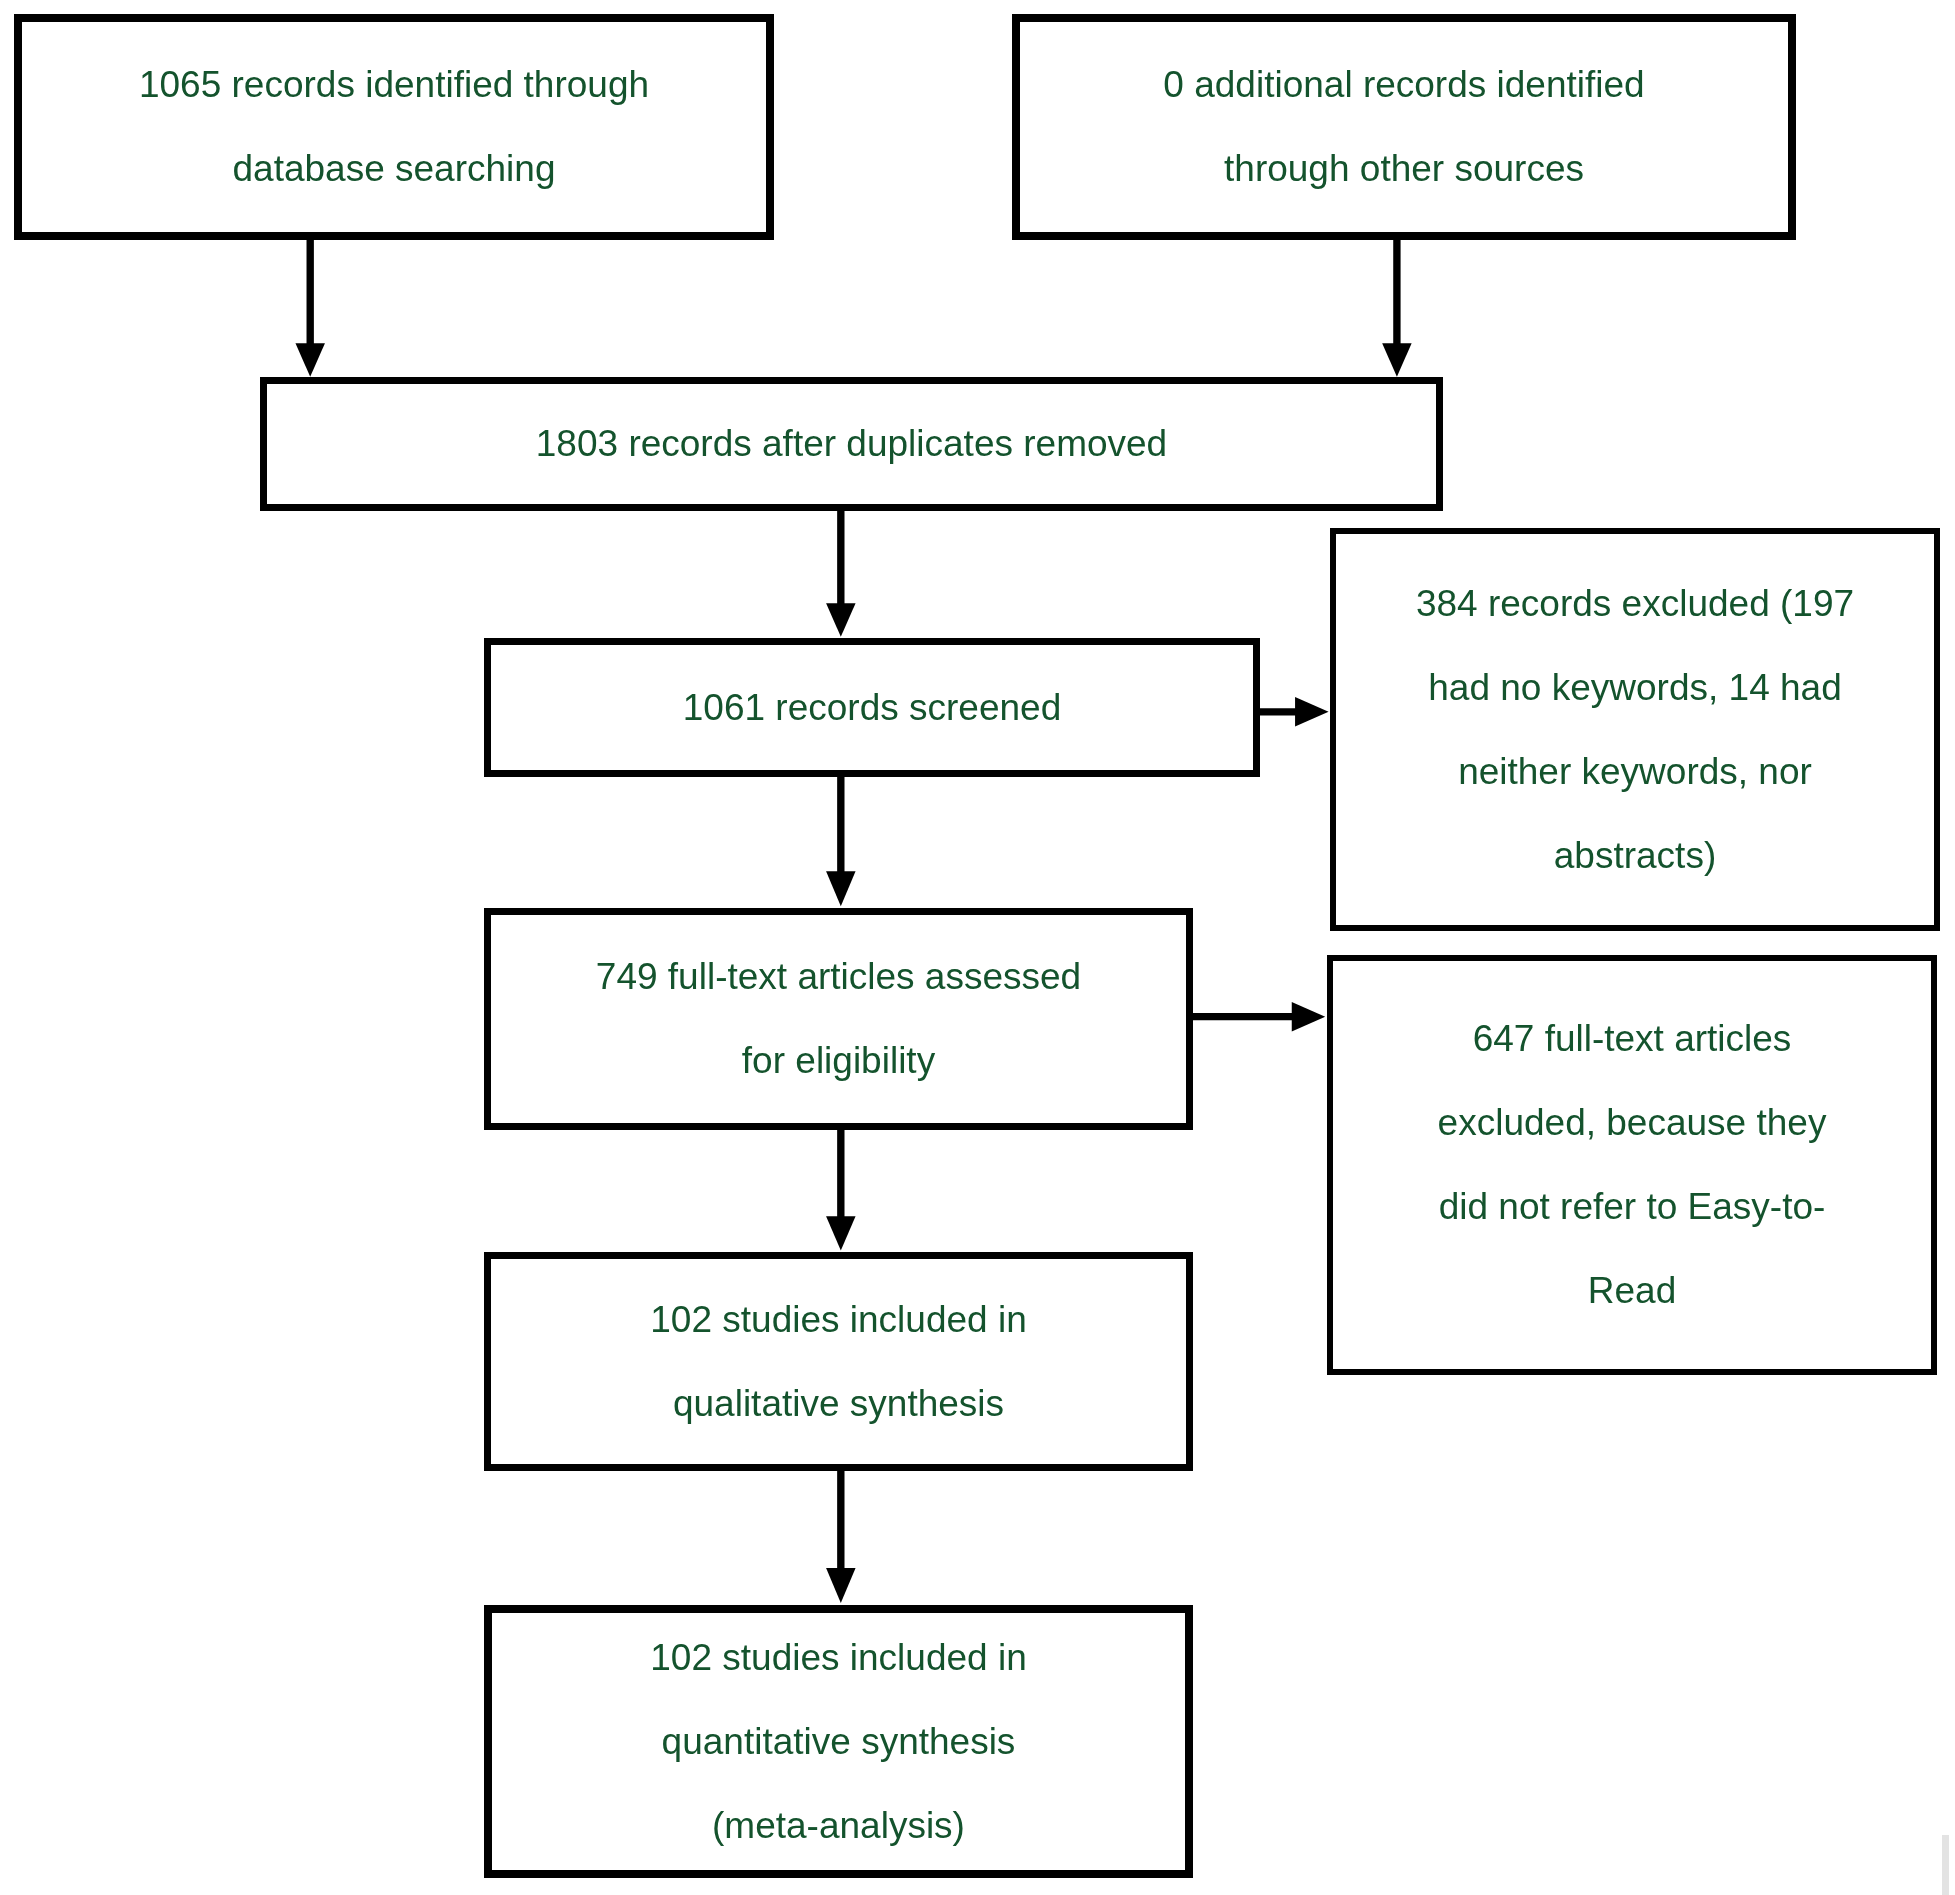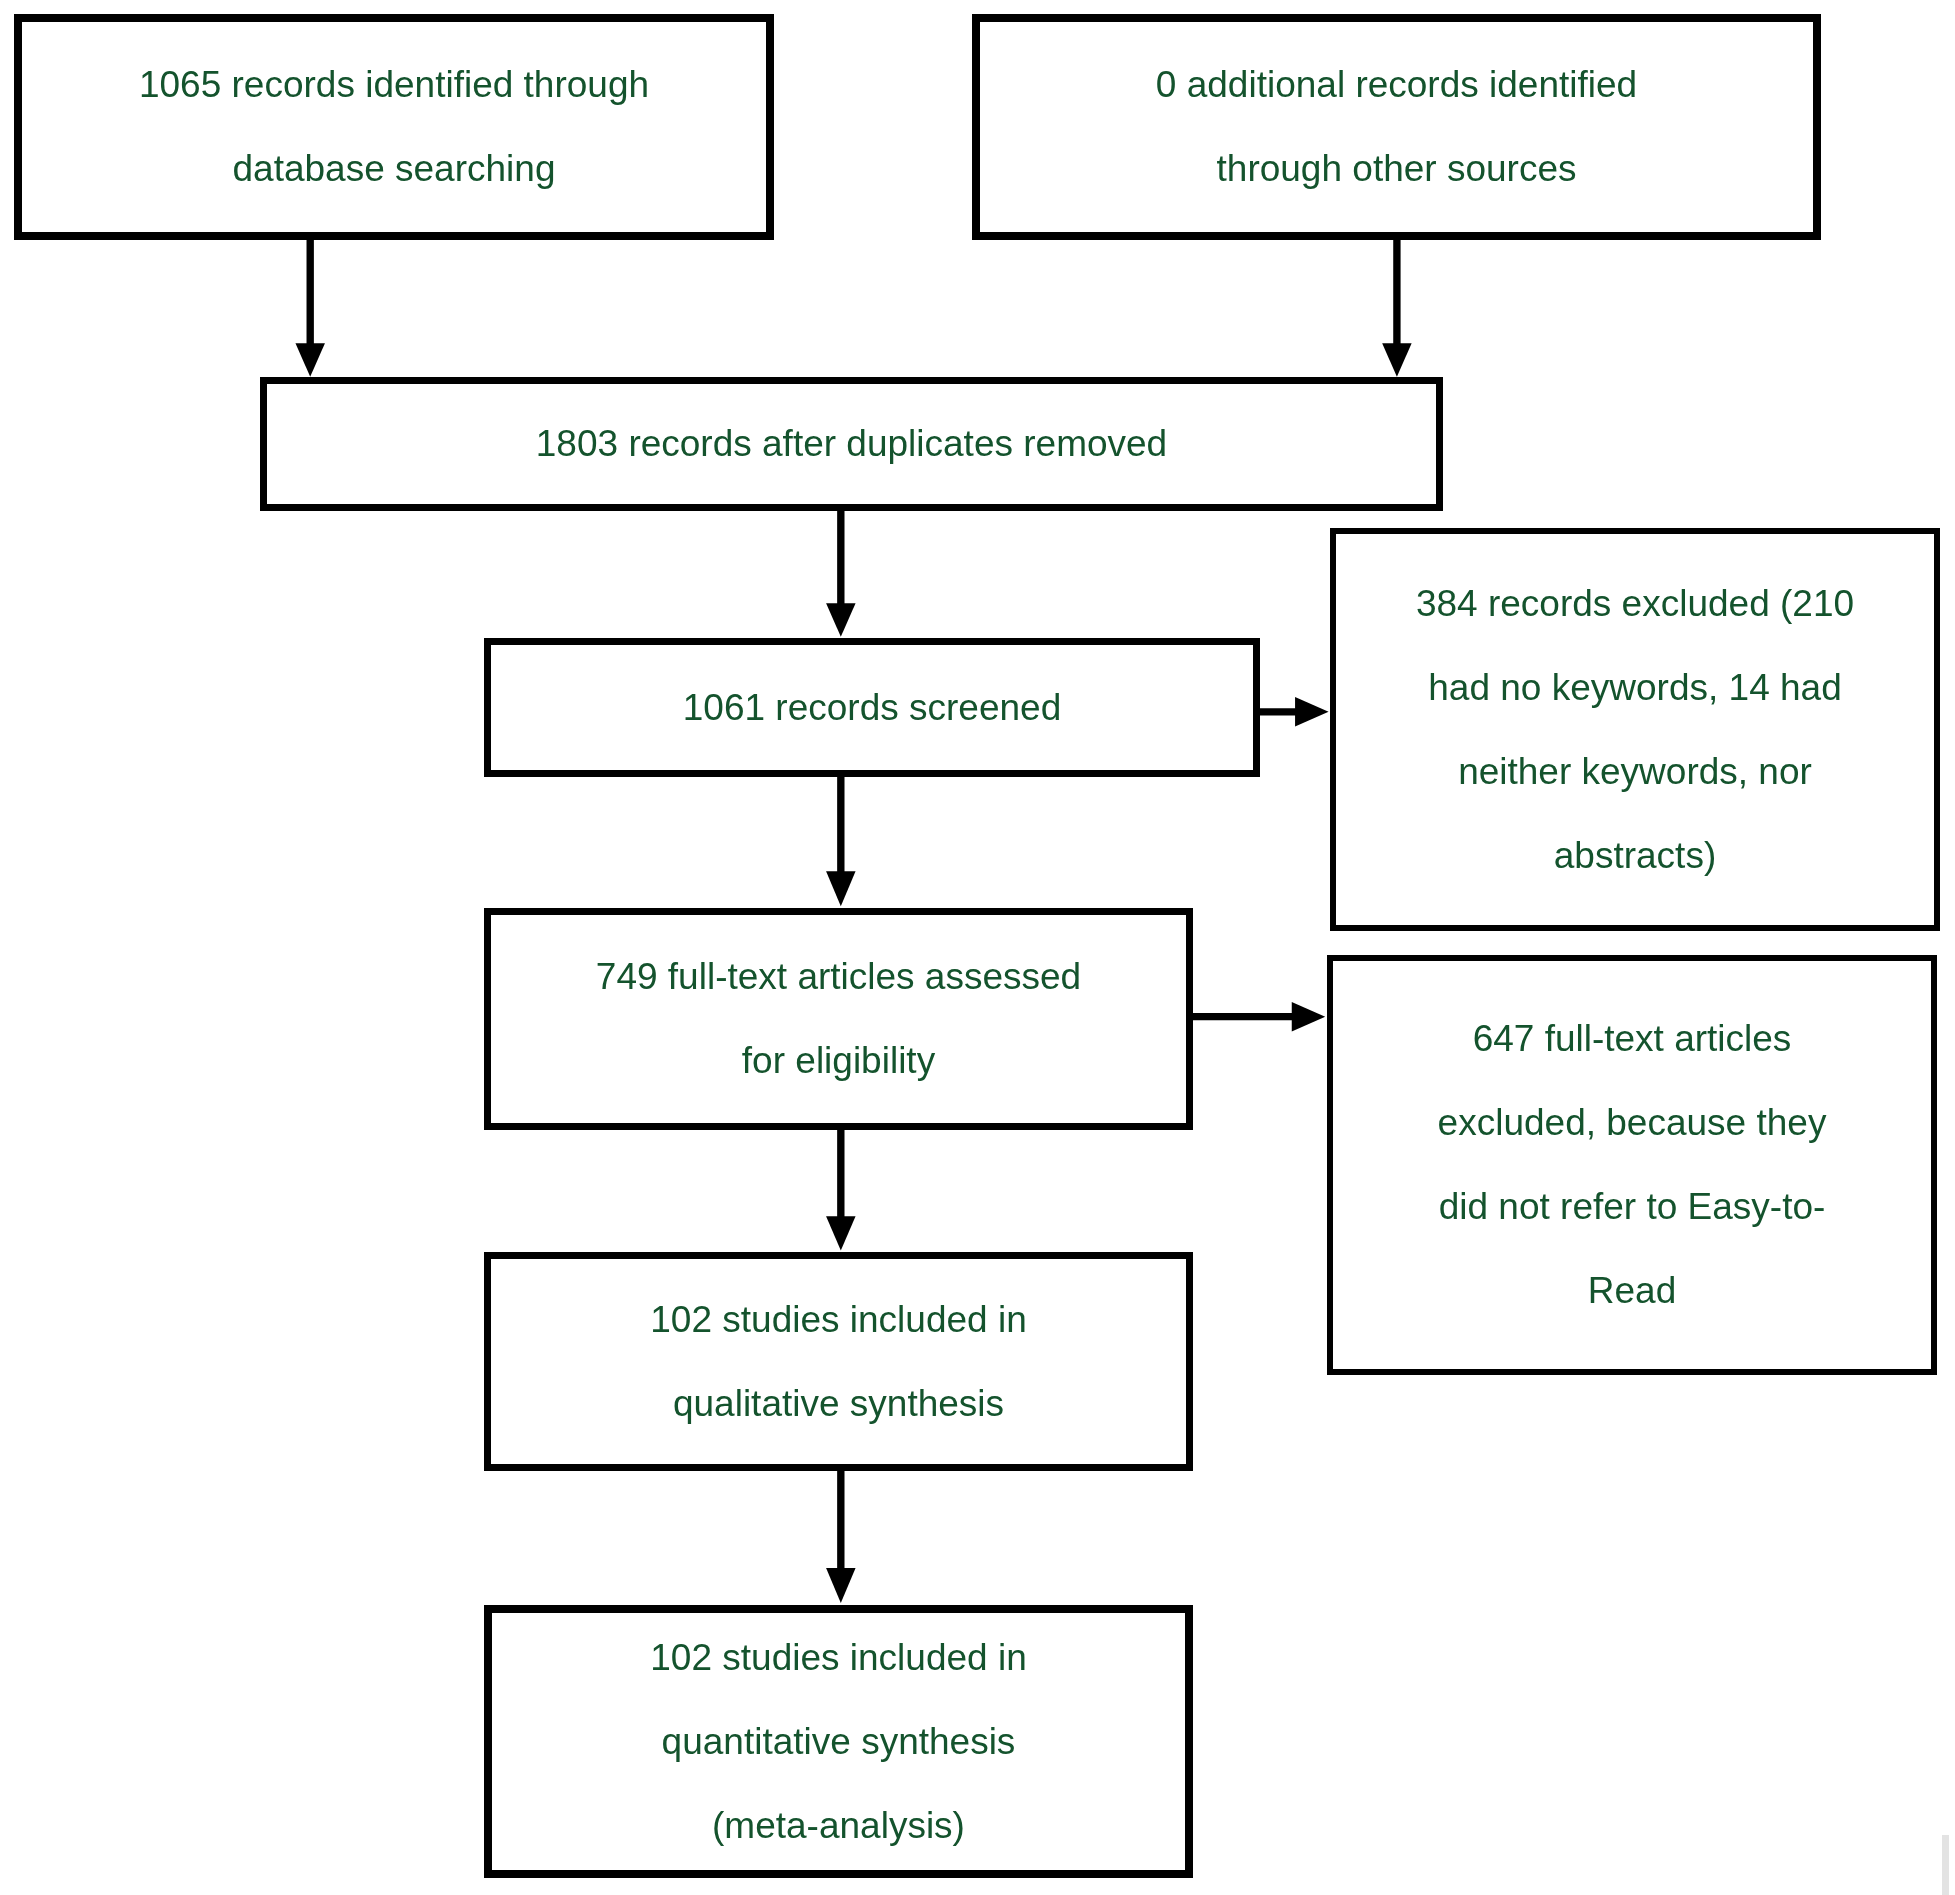--- a/index.html
+++ b/index.html
@@ -39,21 +39,21 @@
     white-space: pre-line;
     font-size: 37px;
     line-height: 84px;
     color: #14532d;
     font-weight: 400;
     letter-spacing: 0px;
     padding: 0 13.4px;
   }
   
   .box-identified   { left: 14px;   top: 14px;   width: 760px; height: 226px; border-width: 8px; }
-  .box-other        { left: 972px; top: 14px;   width: 849px; height: 226px; border-width: 8px; }
+  .box-other        { left: 1012px; top: 14px;   width: 784px; height: 226px; border-width: 8px; }
   
   .box-dedup        { left: 260px;  top: 377px;  width: 1183px; height: 134px; }
   .box-screened     { left: 484px;  top: 638px;  width: 776px; height: 139px; }
   .box-fulltext     { left: 484px;  top: 908px; width: 709px; height: 222px; }
   .box-qualitative  { left: 484px;  top: 1252px; width: 709px; height: 219px; }
   .box-quantitative { left: 484px;  top: 1605px; width: 709px; height: 273px; border-width: 8px; }
   
   .box-excluded-records  { left: 1330px; top: 528px;  width: 610px; height: 403px; border-width: 6.7px; }
   .box-excluded-fulltext { left: 1327px; top: 955px; width: 610px; height: 420px; border-width: 6.7px; text-align: center; }
   
@@ -126,21 +126,21 @@
 
   <div class="node box-dedup">
     <div class="label">1803 records after duplicates removed</div>
   </div>
 
   <div class="node box-screened">
     <div class="label">1061 records screened</div>
   </div>
 
   <div class="node box-excluded-records">
-    <div class="label">384 records excluded (210
+    <div class="label">384 records excluded (197
 had no keywords, 14 had
 neither keywords, nor
 abstracts)</div>
   </div>
 
   <div class="node box-fulltext">
     <div class="label">749 full-text articles assessed
 for eligibility</div>
   </div>
 

